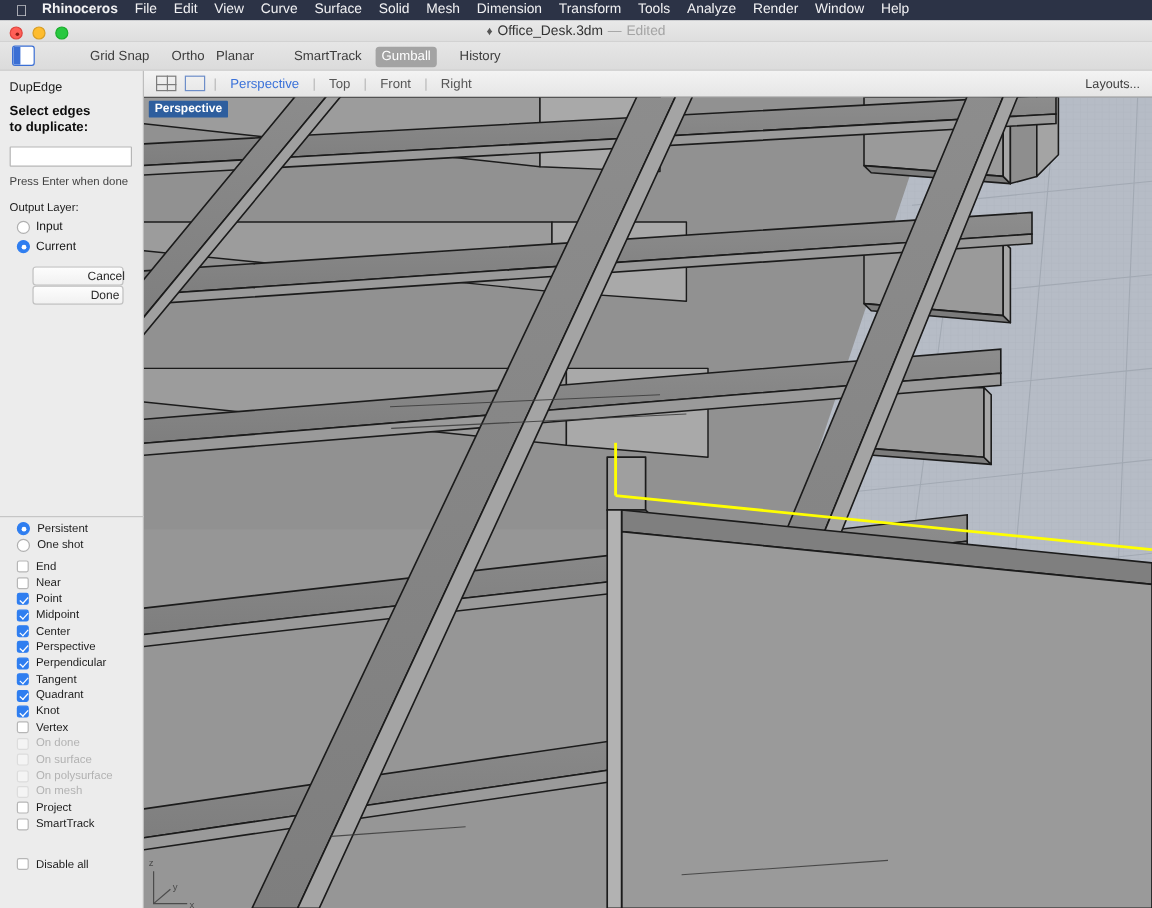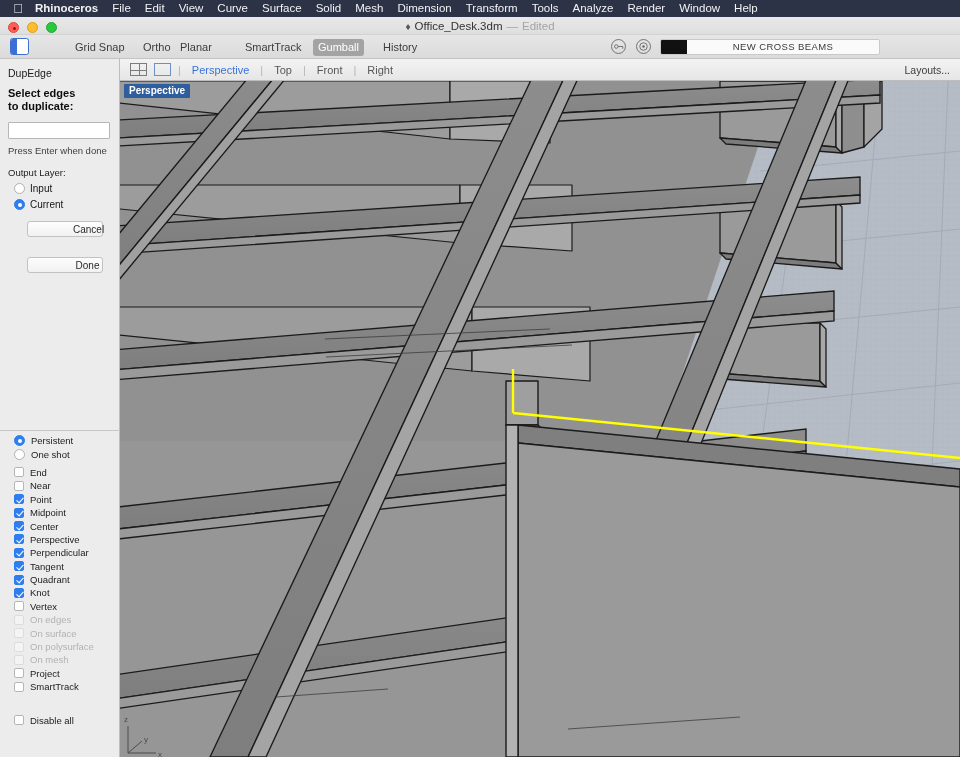--- a/index.html
+++ b/index.html
@@ -228,36 +228,20 @@
         <i></i>
       </div>
 
     <div class="tbtn" style="left:70px">Grid Snap</div>
     <div class="tbtn" style="left:138px">Ortho</div>
     <div class="tbtn" style="left:175px">Planar</div>
     <div class="tbtn" style="left:240px">SmartTrack</div>
     <div class="tbtn on" style="left:313px">Gumball</div>
     <div class="tbtn" style="left:378px">History</div>
 
-    <div class="tb-right">
-      <svg class="ricon" viewBox="0 0 20 20">
-        <circle cx="10" cy="10" r="8.2" fill="none" stroke="#6b6b6b" stroke-width="1.1"></circle>
-        <circle cx="7.4" cy="10" r="2.1" fill="none" stroke="#6b6b6b" stroke-width="1.1"></circle>
-        <path d="M9.5 10 H15 M15 10 V12.6" fill="none" stroke="#6b6b6b" stroke-width="1.1"></path>
-      </svg>
-      <svg class="ricon" viewBox="0 0 20 20">
-        <circle cx="10" cy="10" r="8.2" fill="none" stroke="#6b6b6b" stroke-width="1.1"></circle>
-        <circle cx="10" cy="10" r="4.4" fill="none" stroke="#6b6b6b" stroke-width="1.1"></circle>
-        <circle cx="10" cy="10" r="1.5" fill="#6b6b6b"></circle>
-      </svg>
-      <div class="layerbox">
-        <div class="swatch"></div>
-        <div class="lname">NEW CROSS BEAMS</div>
-      </div>
-    </div>
   </div>
 
   <div class="leftpanel">
 
     <div class="cmd-area">
       <div class="cmd-name">DupEdge</div>
       <div class="cmd-prompt">Select edges</div>
       <div class="cmd-prompt">to duplicate:</div>
 
       <input class="cmd-input" type="text" placeholder="" style="">
@@ -271,21 +255,21 @@
         <span>Input</span>
       </div>
       <div class="radio-row">
         <div class="radio sel"></div>
         <span>Current</span>
       </div>
 
       <div class="btn-row">
         <div class="pbtn">Cancel</div>
       </div>
-      <div class="btn-row" style="margin-top:20px">
+      <div class="btn-row" style="margin-top:0">
         <div class="pbtn">Done</div>
       </div>
     </div>
 
     <div class="osnap-sep"></div>
 
     <div class="osnaps">
       <div class="orow">
         <div class="radio sel"></div>
         <span>Persistent</span>
@@ -334,21 +318,21 @@
       <div class="orow">
         <div class="chk on"></div>
         <span>Knot</span>
       </div>
       <div class="orow">
         <div class="chk"></div>
         <span>Vertex</span>
       </div>
       <div class="orow dim">
         <div class="chk dis"></div>
-        <span>On edges</span>
+        <span>On done</span>
       </div>
       <div class="orow dim">
         <div class="chk dis"></div>
         <span>On surface</span>
       </div>
       <div class="orow dim">
         <div class="chk dis"></div>
         <span>On polysurface</span>
       </div>
       <div class="orow dim">

